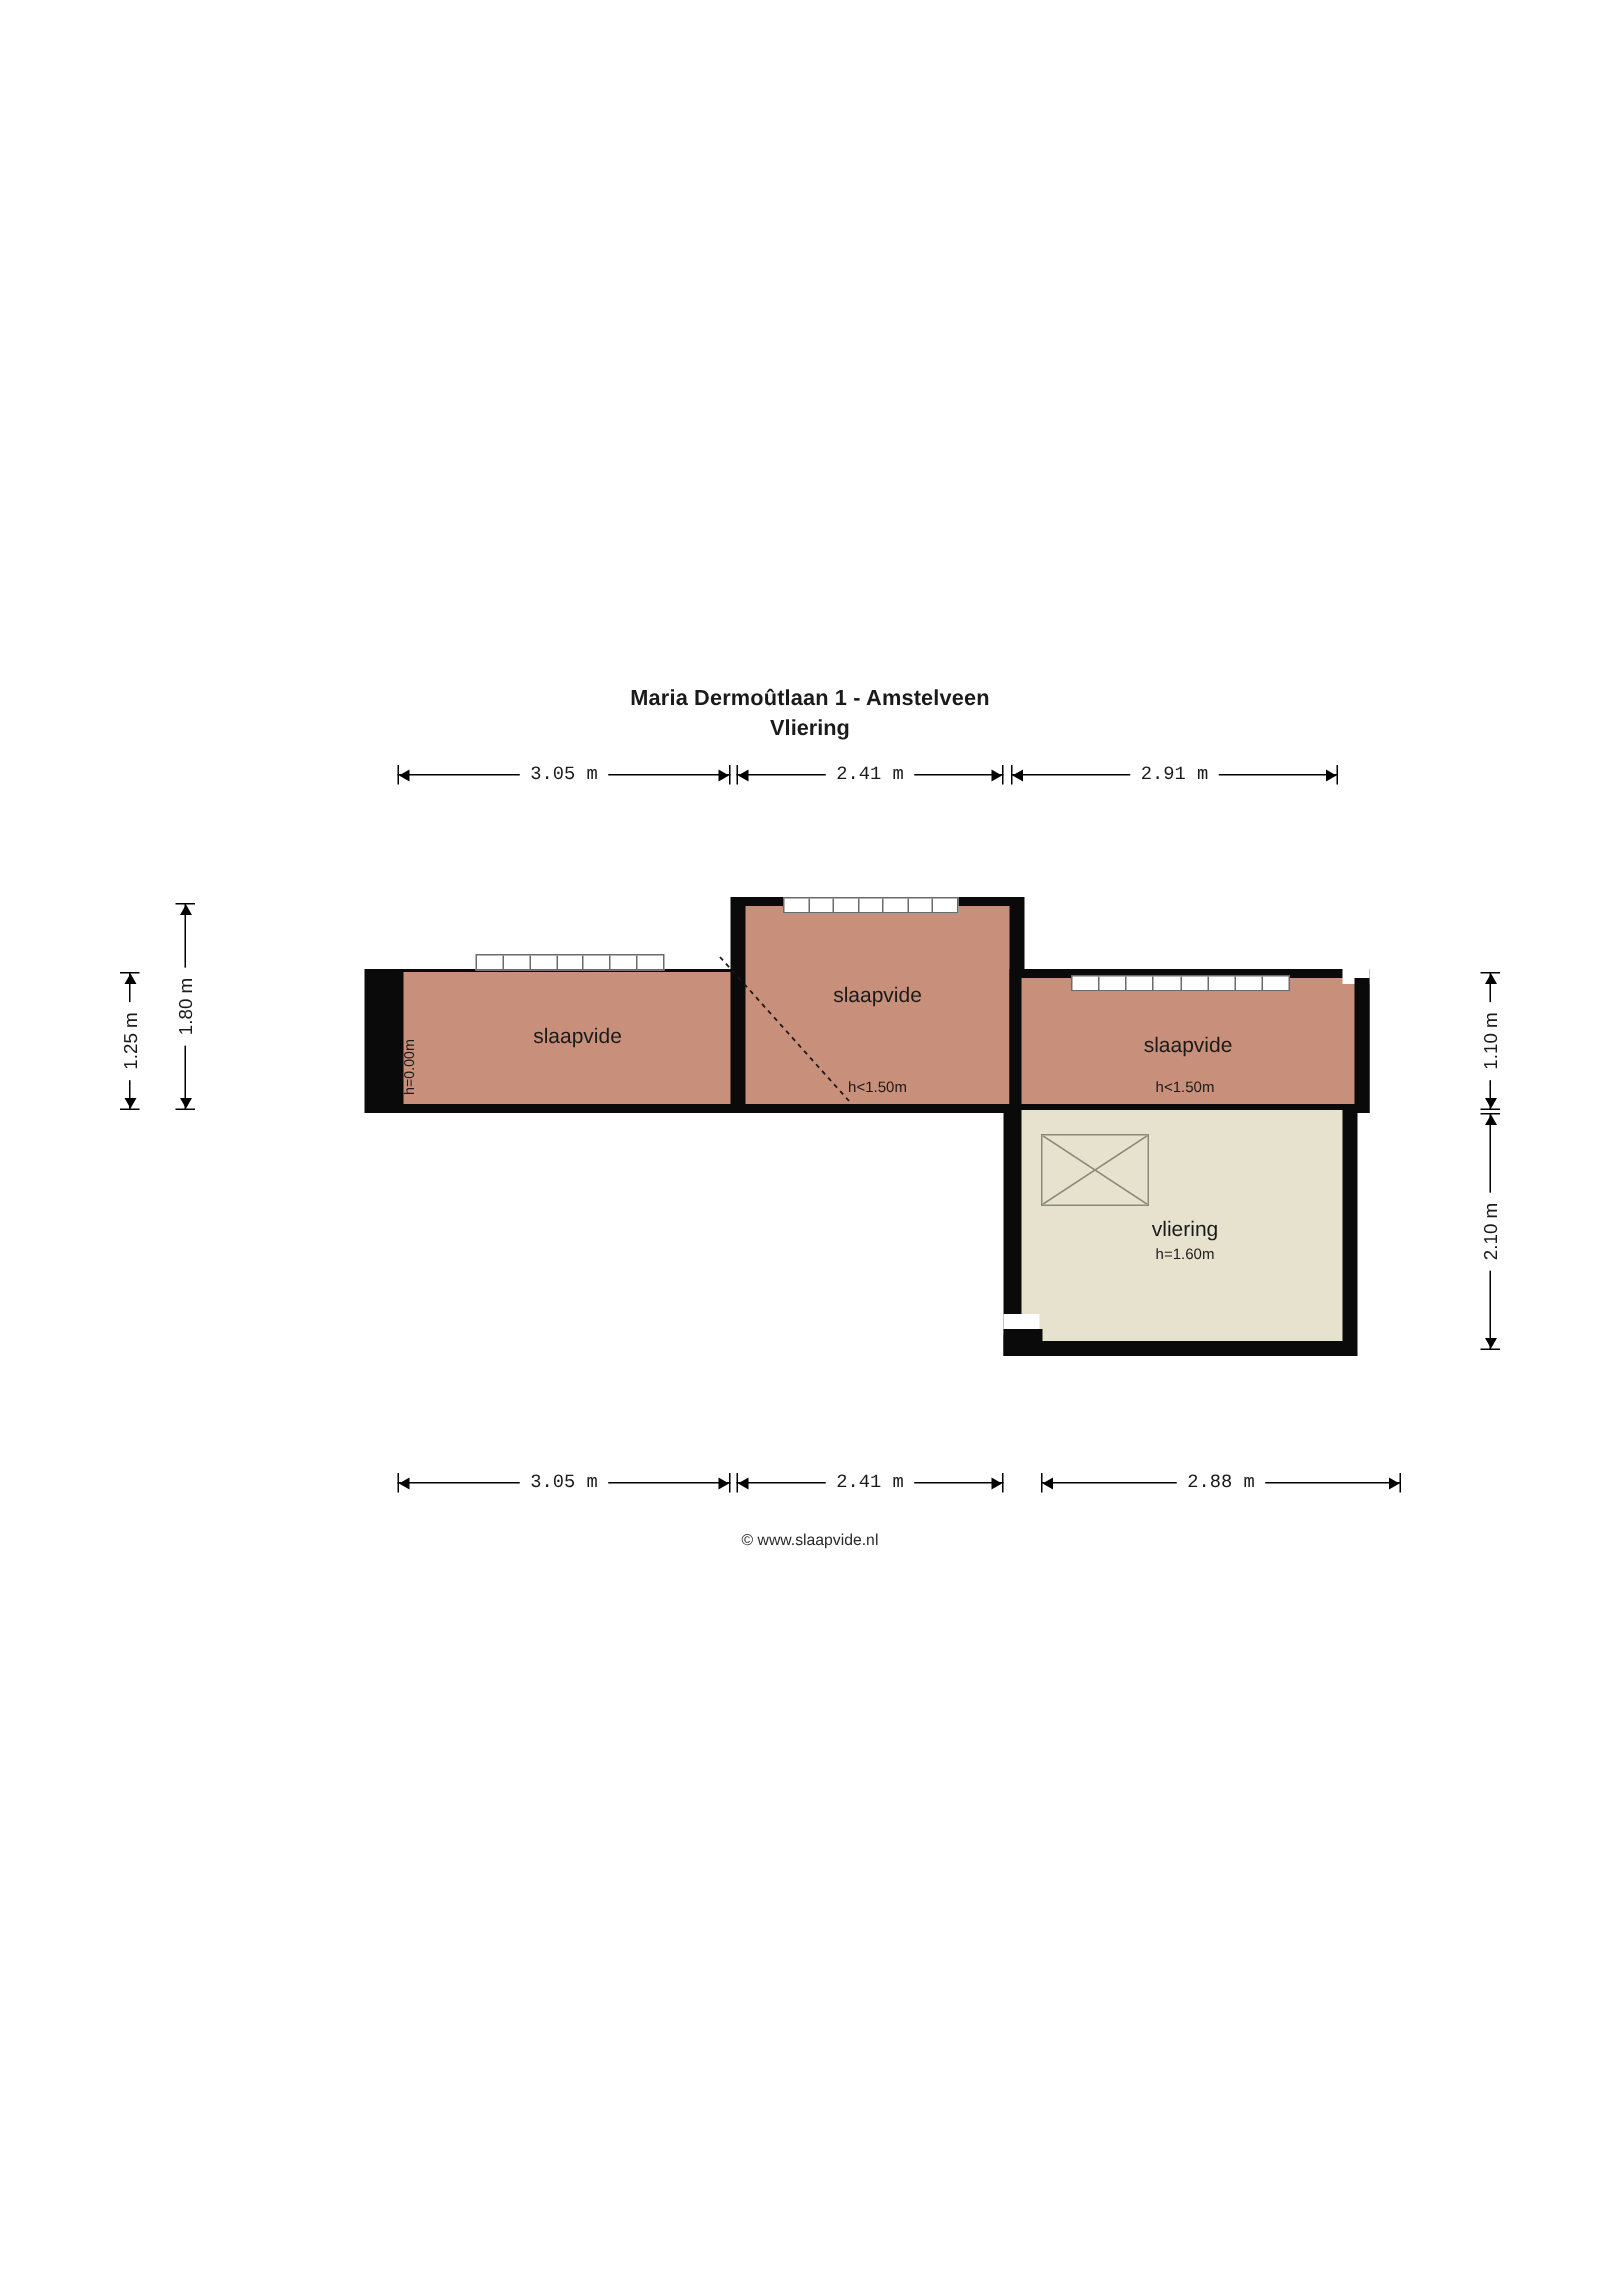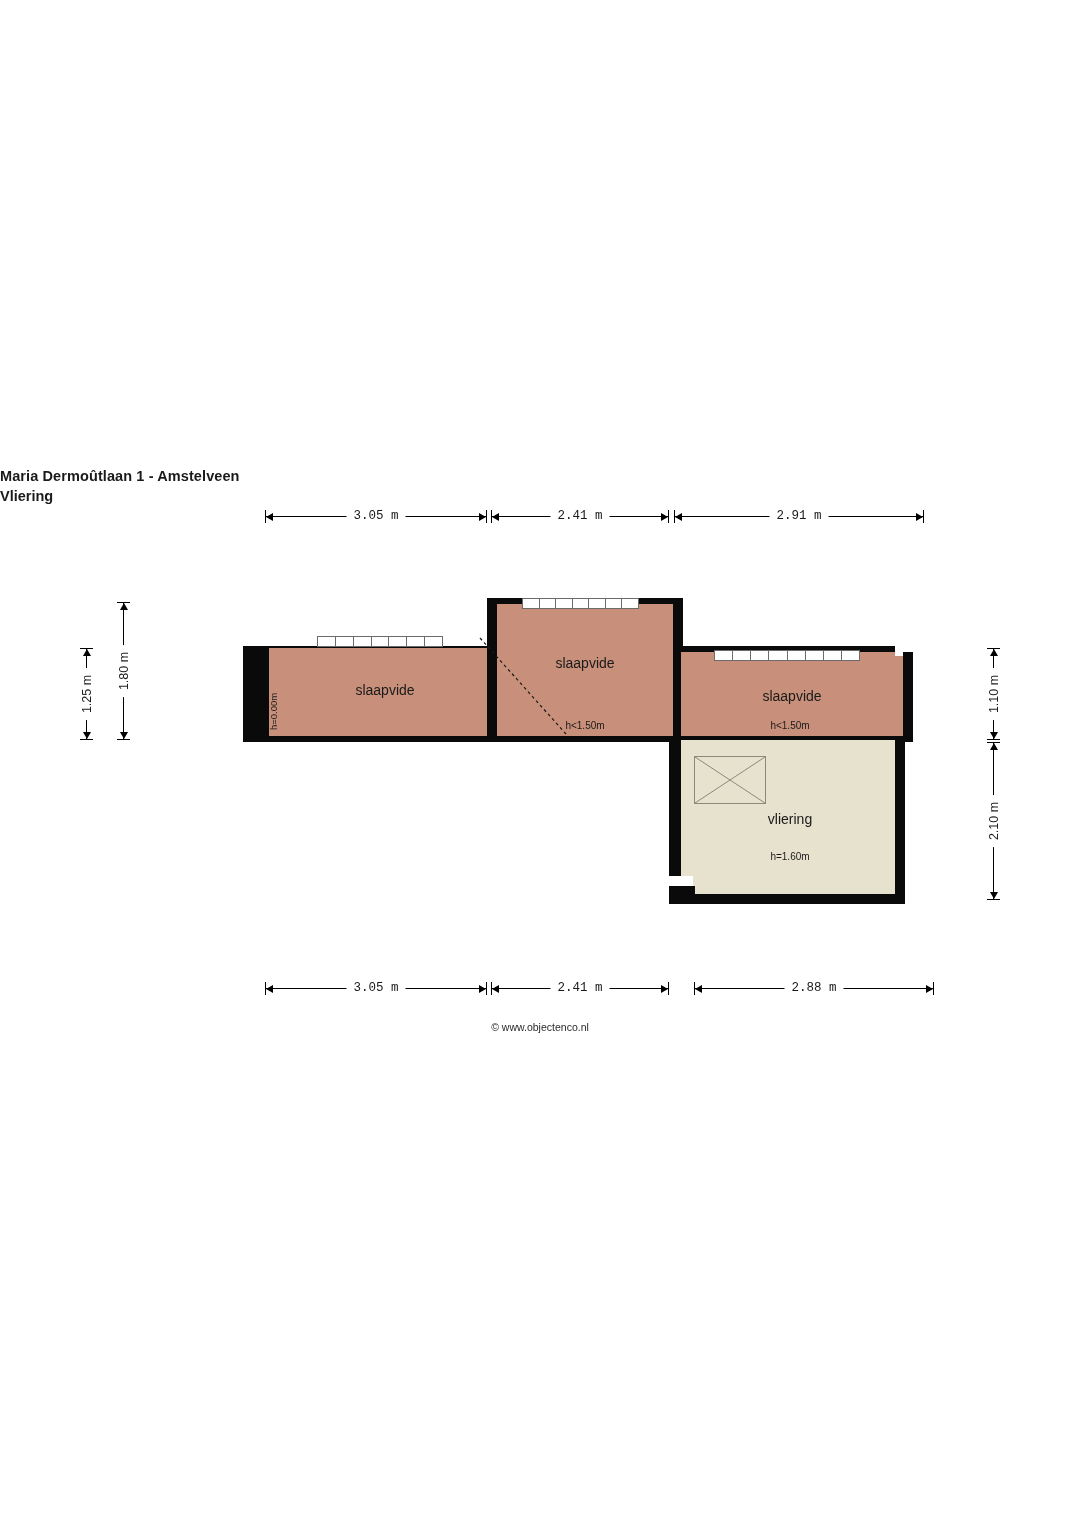--- a/index.html
+++ b/index.html
@@ -20,22 +20,23 @@
     left: 0;
     top: 0;
     width: 1080px;
     height: 1526px;
   }
 
   
   .title-block {
     position: absolute;
     left: 0;
-    top: 468px;
+    top: 458px;
     width: 1080px;
+    text-align: center;
   }
   .title-line1 {
     font-size: 14.5px;
     font-weight: bold;
     letter-spacing: 0.1px;
   }
   .title-line2 {
     font-size: 14.5px;
     font-weight: bold;
     margin-top: 4px;
@@ -223,21 +224,21 @@
 
   <div class="dim-h" style="left:491px; top:508px; width:178px;">
     <div class="cap-l"></div>
     <div class="cap-r"></div>
     <div class="line"></div>
     <div class="arw l"></div>
     <div class="arw r"></div>
     <div class="lbl">2.41 m</div>
   </div>
 
-  <div class="dim-h" style="left:674px; top:508px; width:250px;">
+  <div class="dim-h" style="left:674px; top:508px; width:218px;">
     <div class="cap-l"></div>
     <div class="cap-r"></div>
     <div class="line"></div>
     <div class="arw l"></div>
     <div class="arw r"></div>
     <div class="lbl">2.91 m</div>
   </div>
 
   <div class="dim-v" style="left:78px; top:648px; height:92px;">
     <div class="cap-t"></div>
@@ -338,21 +339,21 @@
   <div class="room-label" style="left:305px; top:682px; width:160px;">slaapvide</div>
   <div class="room-sub-vert" style="left:268px; top:730px;">h=0.00m</div>
 
   <div class="room-label" style="left:505px; top:655px; width:160px;">slaapvide</div>
   <div class="room-sub" style="left:525px; top:720px; width:120px;">h&lt;1.50m</div>
 
   <div class="room-label" style="left:712px; top:688px; width:160px;">slaapvide</div>
   <div class="room-sub" style="left:730px; top:720px; width:120px;">h&lt;1.50m</div>
 
   <div class="room-label" style="left:710px; top:811px; width:160px;">vliering</div>
-  <div class="room-sub" style="left:730px; top:851px; width:120px;">h=1.60m</div>
+  <div class="room-sub" style="left:730px; top:831px; width:120px;">h=1.60m</div>
 
   <div class="dim-h" style="left:265px; top:980px; width:222px;">
     <div class="cap-l"></div>
     <div class="cap-r"></div>
     <div class="line"></div>
     <div class="arw l"></div>
     <div class="arw r"></div>
     <div class="lbl">3.05 m</div>
   </div>
 
@@ -368,16 +369,16 @@
   <div class="dim-h" style="left:694px; top:980px; width:240px;">
     <div class="cap-l"></div>
     <div class="cap-r"></div>
     <div class="line"></div>
     <div class="arw l"></div>
     <div class="arw r"></div>
     <div class="lbl">2.88 m</div>
   </div>
 
   <div class="footer">
-    <div>© www.objectenco.nl</div>
+    <div>© www.slaapvide.nl</div>
   </div>
 
 </div>
 
 </body></html>

